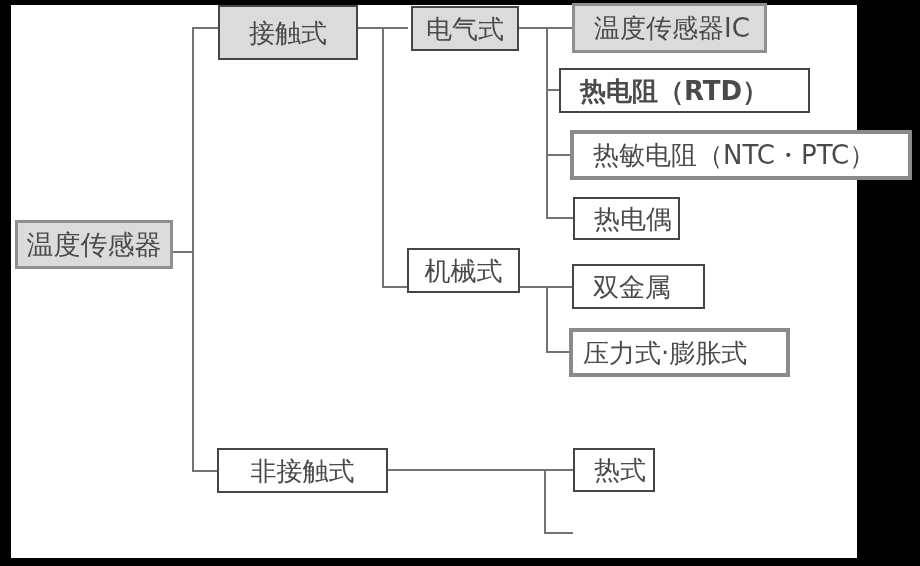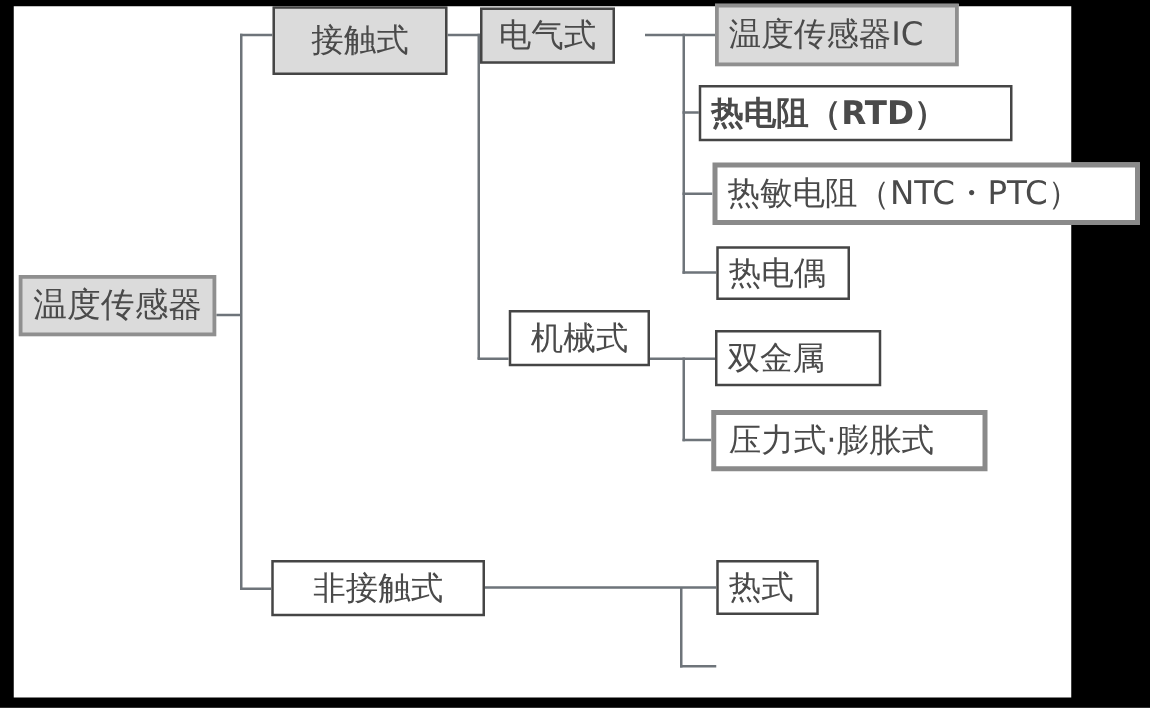--- a/index.html
+++ b/index.html
@@ -6,32 +6,32 @@
   #canvas{
     position:relative;width:920px;height:566px;background:#000;overflow:hidden;
     font-family:"DejaVu Sans",sans-serif;
   }
   #surface{
     position:absolute;left:11px;top:5px;width:846px;height:553px;background:#fff;
   }
   .node{
     position:absolute;box-sizing:border-box;display:flex;align-items:center;
     background:#fff;border:2px solid #454545;color:#4a4a4a;font-size:26px;
-    white-space:nowrap;line-height:1;padding-left:8px;overflow:visible;
+    white-space:nowrap;line-height:1;padding-left:19px;overflow:visible;
   }
   .node.centered{justify-content:center;padding-left:0;}
   .node.fill-gray{background:#dbdbdb;}
   .node.border-gray3{border:3px solid #8f8f8f;}
   .node.border-gray4{border:4px solid #8a8a8a;}
   .line{position:absolute;background:#6e747a;}
 
   
   #n-root        {left:15px;  top:220px; width:158px; height:49px; font-size:27px;}
   #n-contact     {left:218px; top:5px;   width:140px; height:55px;}
-  #n-electric    {left:384px; top:6px;   width:108px; height:45px;}
+  #n-electric    {left:411px; top:6px;   width:108px; height:45px;}
   #n-ic          {left:572px; top:3px;   width:195px; height:50px;}
   #n-rtd         {left:559px; top:68px;  width:251px; height:45px;font-weight:bold;}
   #n-thermistor  {left:570px; top:130px; width:342px; height:50px; }
   #n-thermocouple{left:573px; top:197px; width:107px; height:43px;}
   #n-mechanical  {left:407px; top:248px; width:113px; height:45px;}
   #n-bimetal     {left:572px; top:264px; width:133px; height:45px;}
   #n-pressure    {left:569px; top:328px; width:221px; height:49px; padding-left:10px;}
   #n-noncontact  {left:217px; top:448px; width:171px; height:45px;}
   #n-thermal     {left:573px; top:448px; width:82px;  height:44px;}
   #n-quantum     {left:573px; top:512px; width:107px; height:43px;}

